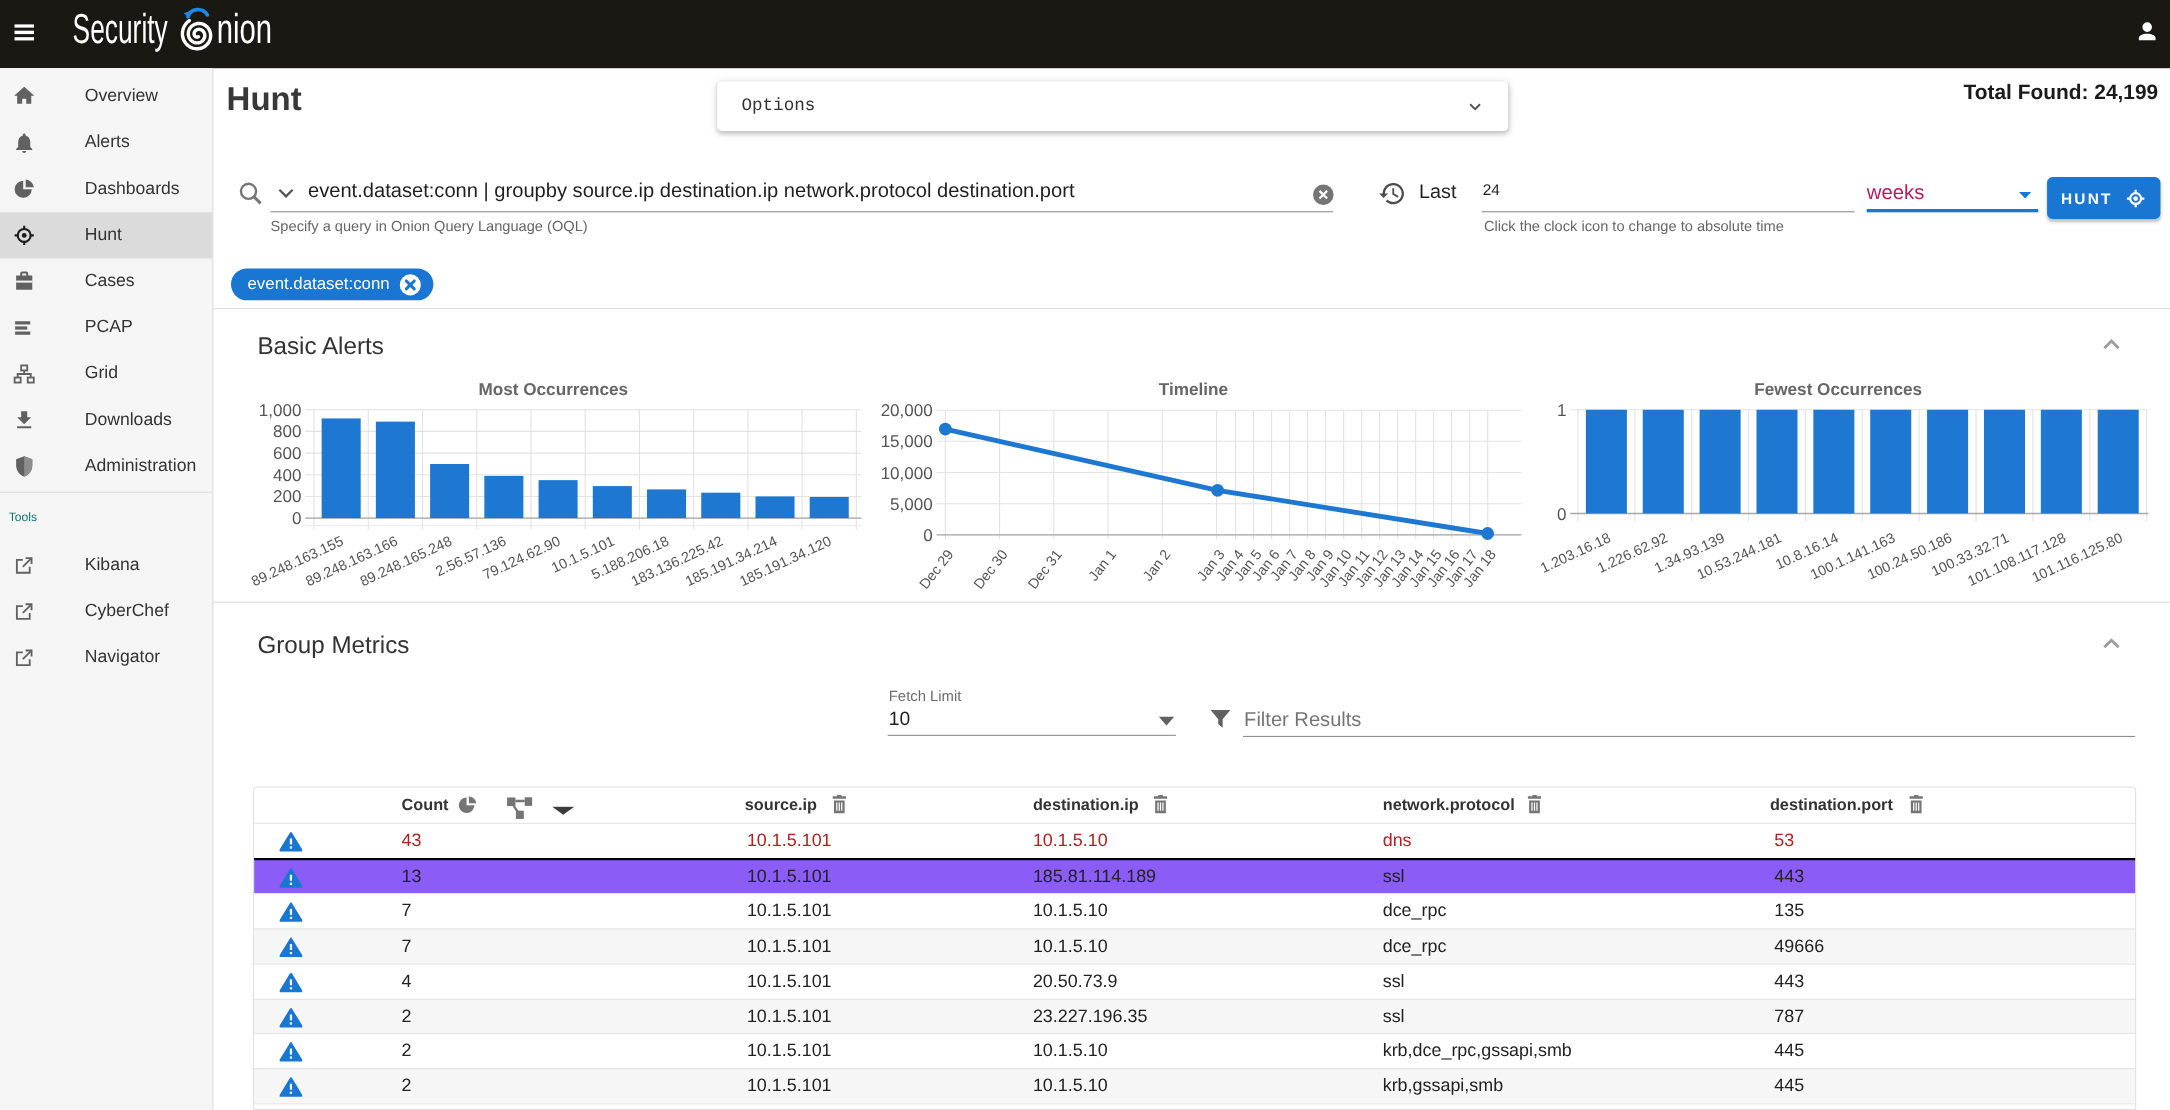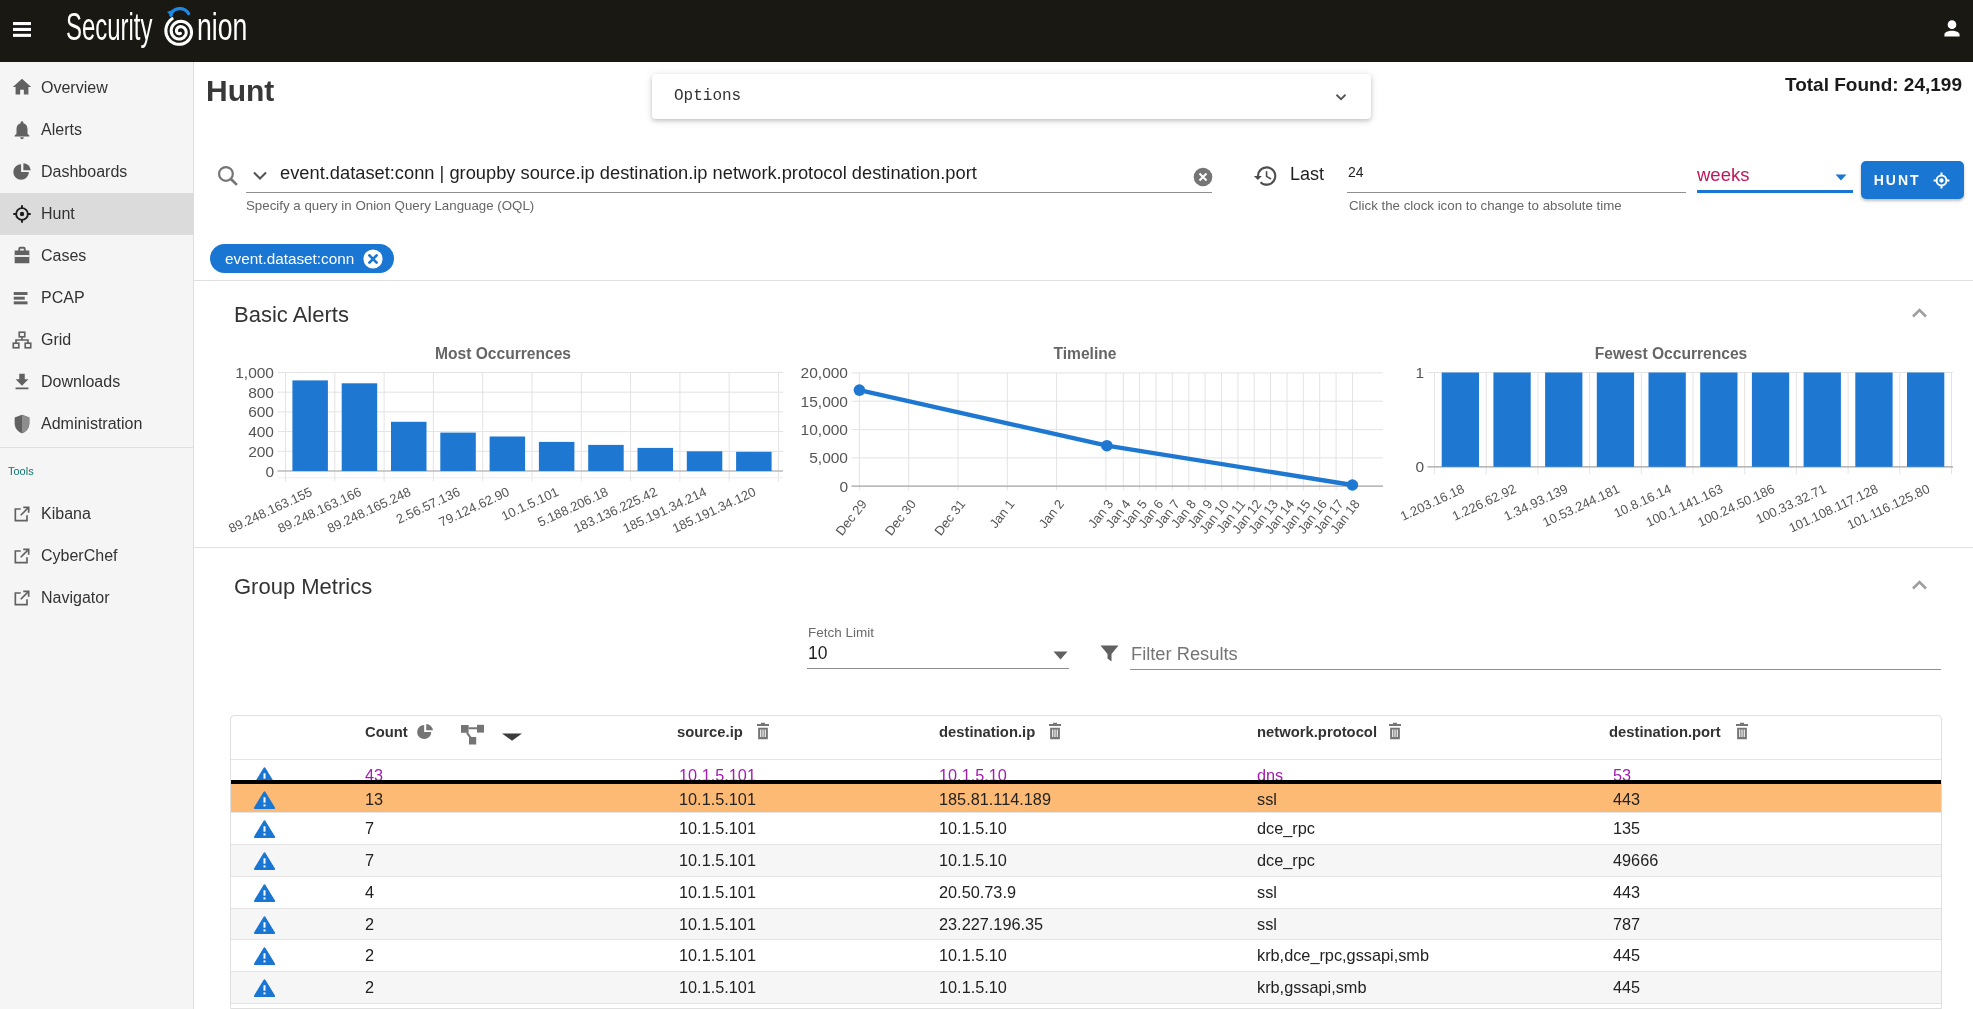--- a/index.html
+++ b/index.html
@@ -1,21 +1,21 @@
 <!DOCTYPE html>
 <html><head><meta charset="utf-8">
 <style>
 * { margin:0; padding:0; box-sizing:border-box; }
 html,body { width:1973px; height:1009px; overflow:hidden; background:#fff;
   font-family:"Liberation Sans", sans-serif; }
 .abs { position:absolute; }
 #topbar { position:absolute; left:0; top:0; width:1973px; height:62px; background:#191813; }
 #sidebar { position:absolute; left:0; top:62px; width:194px; height:947px;
   background:#f5f5f5; border-right:1px solid #dedede; }
-.sbitem { position:absolute; left:0; width:193px; height:42px; display:flex; align-items:center; }
+.sbitem { position:absolute; left:0; width:193px; height:42px; display:flex; align-items:center;gap:36px; }
 .sbitem .ic { width:24px; height:24px; margin-left:10px; display:flex; align-items:center; justify-content:center;}
 .sbitem .lb { margin-left:7px; font-size:16px; color:#333; }
 .hl { background:#dbdbdb; }
 .divh { position:absolute; background:#e0e0e0; height:1px; }
 svg { display:block; }
 </style></head>
 <body>
 
 <div id="topbar">
  <svg class="abs" style="left:13px;top:22px" width="18" height="15" viewBox="0 0 18 15">
@@ -433,35 +433,35 @@
         </g>
       </svg>
 <div class="abs" style="left:1378px;top:8px">destination.port</div>
 <svg class="abs" style="left:1502px;top:5px" width="18" height="20" viewBox="0 0 24 26">
         <path fill="#757575" d="M9.3 2v1.6H4v2.8h16V3.6h-5.3V2H9.3zM5.5 8.5V24h13V8.5h-13z"></path>
         <g stroke="#fff" stroke-width="1.5">
           <path d="M9 11v10M12 11v10M15 11v10"></path>
         </g>
       </svg>
 </div>
-<div class="abs" style="left:0;top:43px;width:1712px;height:31.9px;background:#fff;border-top:1px solid #e4e4e4;font-size:16.3px;color:#a21caf">
+<div class="abs" style="left:0;top:32.0px;width:1712px;height:31.9px;background:#fff;border-top:1px solid #e4e4e4;font-size:16.3px;color:#b91c1c">
 <div class="abs" style="left:23px;top:6px">
         <svg width="21" height="20" viewBox="0 0 24 21.5">
           <path fill="#1976d2" d="M12 2 L23 20 H1 Z" stroke="#1976d2" stroke-width="2.2" stroke-linejoin="round"></path>
           <rect x="10.85" y="7.6" width="2.3" height="6.2" fill="#fff"></rect>
           <rect x="10.85" y="15.8" width="2.3" height="2.3" fill="#fff"></rect>
         </svg>
       </div>
 <div class="abs" style="left:134px;top:6px">43</div>
 <div class="abs" style="left:448px;top:6px">10.1.5.101</div>
 <div class="abs" style="left:708px;top:6px">10.1.5.10</div>
 <div class="abs" style="left:1026px;top:6px">dns</div>
 <div class="abs" style="left:1382px;top:6px">53</div>
 </div>
-<div class="abs" style="left:0;top:63.9px;width:1712px;height:31.9px;background:#fdba74;border-top:4px solid #000000;font-size:16.3px;color:#222">
+<div class="abs" style="left:0;top:63.9px;width:1712px;height:31.9px;background:#8b5cf6;border-top:2px solid #000000;font-size:16.3px;color:#222">
 <div class="abs" style="left:23px;top:6px">
         <svg width="21" height="20" viewBox="0 0 24 21.5">
           <path fill="#1976d2" d="M12 2 L23 20 H1 Z" stroke="#1976d2" stroke-width="2.2" stroke-linejoin="round"></path>
           <rect x="10.85" y="7.6" width="2.3" height="6.2" fill="#fff"></rect>
           <rect x="10.85" y="15.8" width="2.3" height="2.3" fill="#fff"></rect>
         </svg>
       </div>
 <div class="abs" style="left:134px;top:6px">13</div>
 <div class="abs" style="left:448px;top:6px">10.1.5.101</div>
 <div class="abs" style="left:708px;top:6px">185.81.114.189</div>

